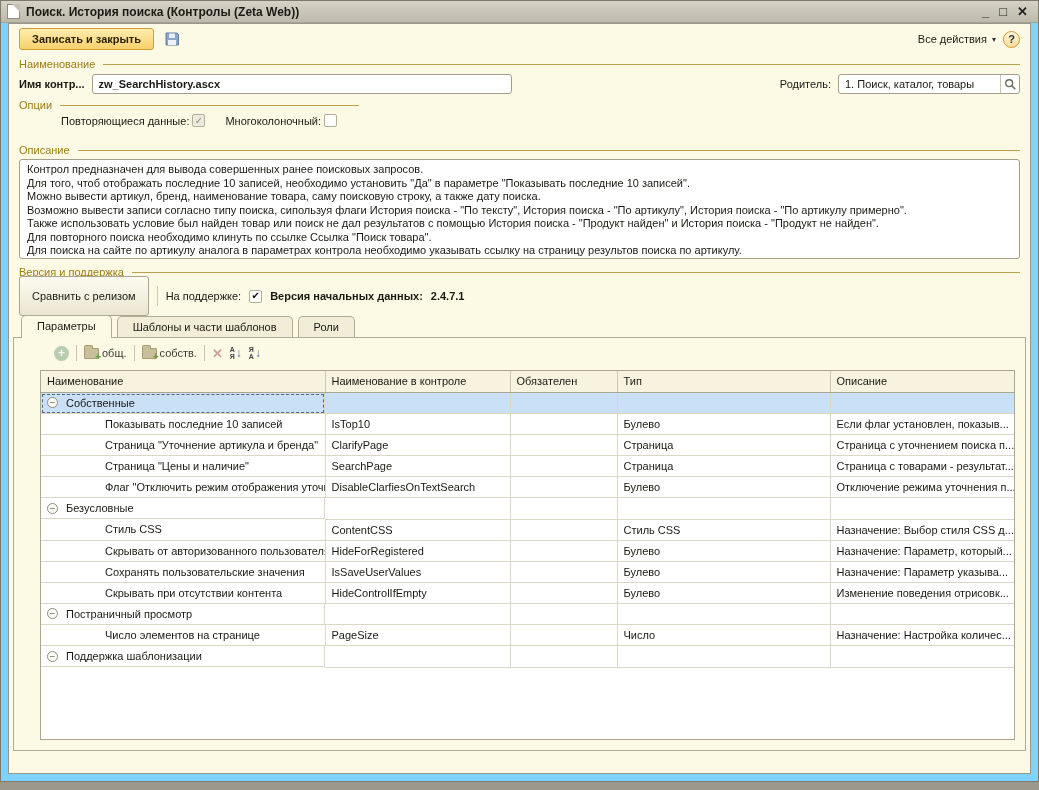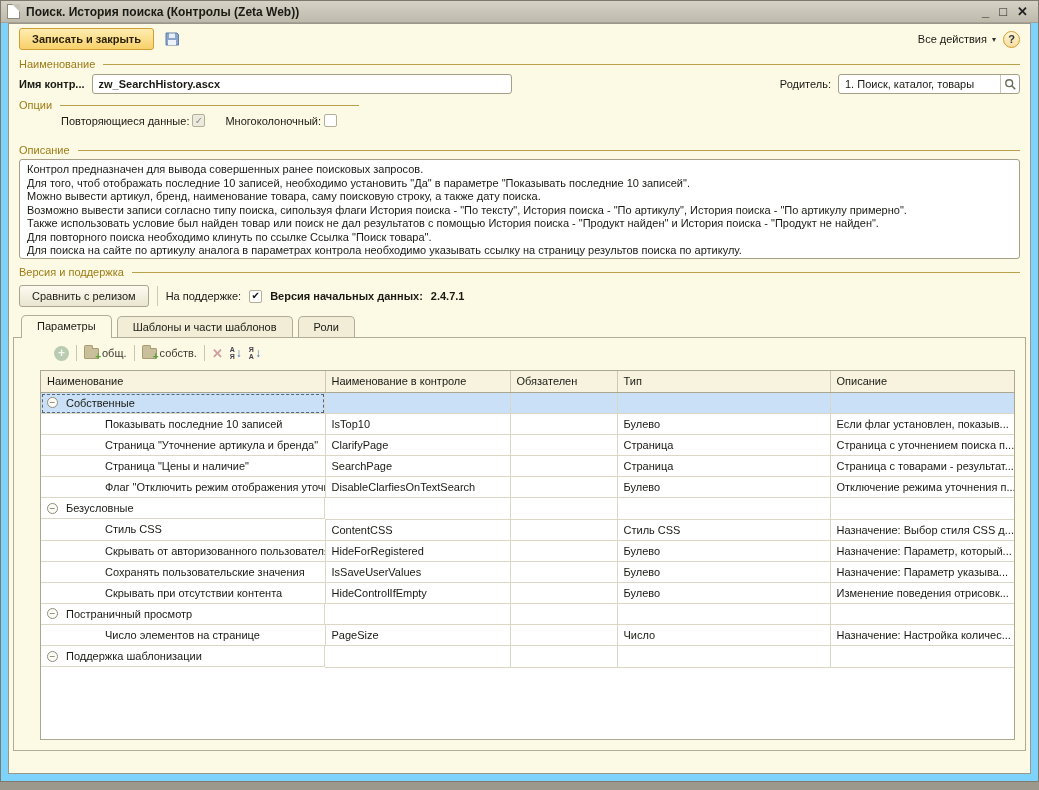--- a/index.html
+++ b/index.html
@@ -52,21 +52,21 @@
     display:flex; align-items:center; justify-content:center; font-size:10px; line-height:10px; color:#111; }
   .cb.disabled { background:#eceade; color:#8f8d82; }
   .cb .mark { visibility:hidden; }
   .cb.on .mark { visibility:visible; }
   .gap16 { width:14px; }
   
   .descbox { margin:2px 10px 6px; height:100px; background:#fff; border:1px solid #a49f86; border-radius:3px;
     padding:3px 7px; line-height:13.5px; white-space:pre-line; overflow:hidden; }
   
   .verrow { display:flex; align-items:center; margin:5px 10px 2px; gap:8px; height:24px; }
-  .btn-secondary { display:inline-flex; align-items:center; height:22px; padding:0 12px;
+  .btn-secondary { display:inline-flex; align-items:center; height:40px; padding:0 12px;
     background:linear-gradient(#fdfbf0,#e9e5d0); border:1px solid #a9a58e; border-radius:3px; font-size:11px; color:#1a1a14; }
   .vsep { width:0; border-left:1px solid #cdc9b6; height:20px; }
   .bold { font-weight:bold; }
   
   .tabs { display:flex; align-items:flex-end; gap:5px; margin:7px 0 0 12px; position:relative; z-index:2; }
   .tab { border:1px solid #b0ac96; border-bottom:none; border-radius:5px 5px 0 0;
     background:#f1edd6; padding:4px 15px 4px; }
   .tab.active { background:#fcf9e5; padding-bottom:6px; margin-bottom:-1px; }
   .panel { position:relative; z-index:1; margin:0 4px; height:414px; border:1px solid #b0ac96; background:#fcf9e5; }
   

